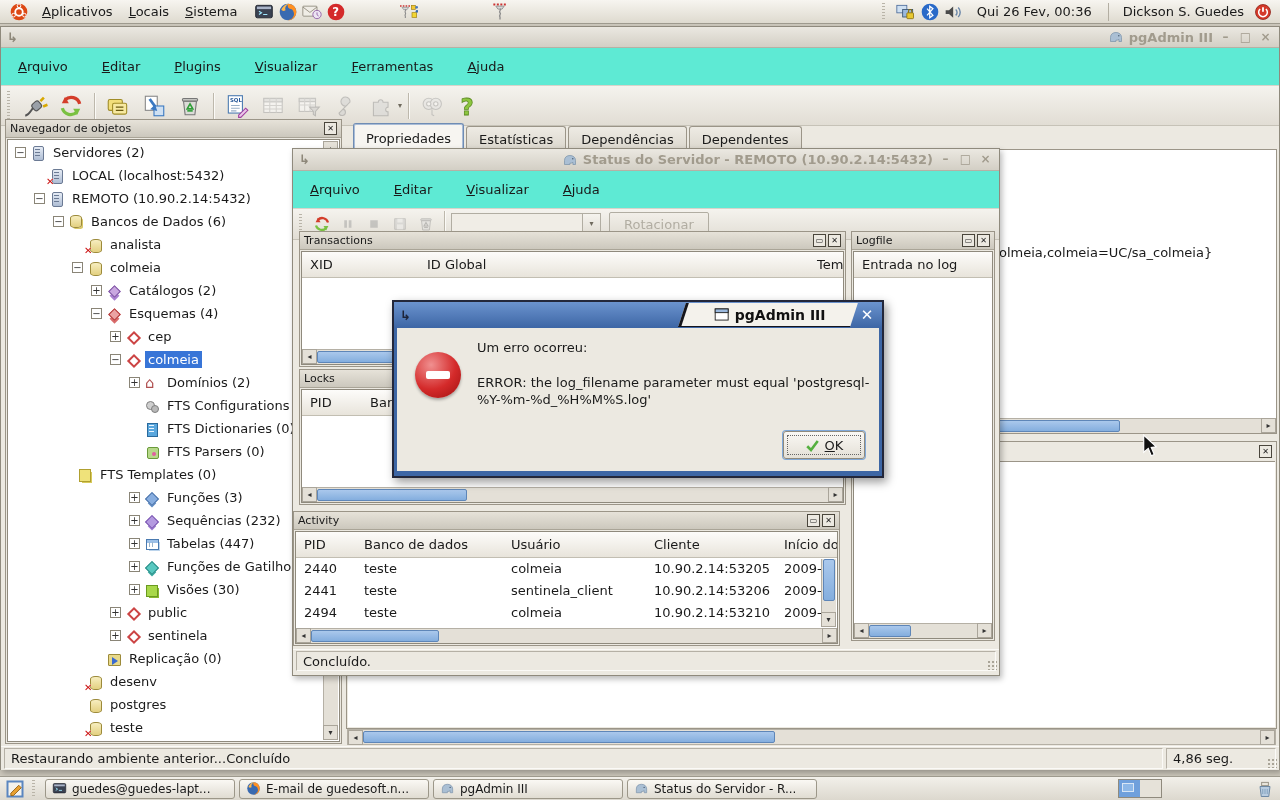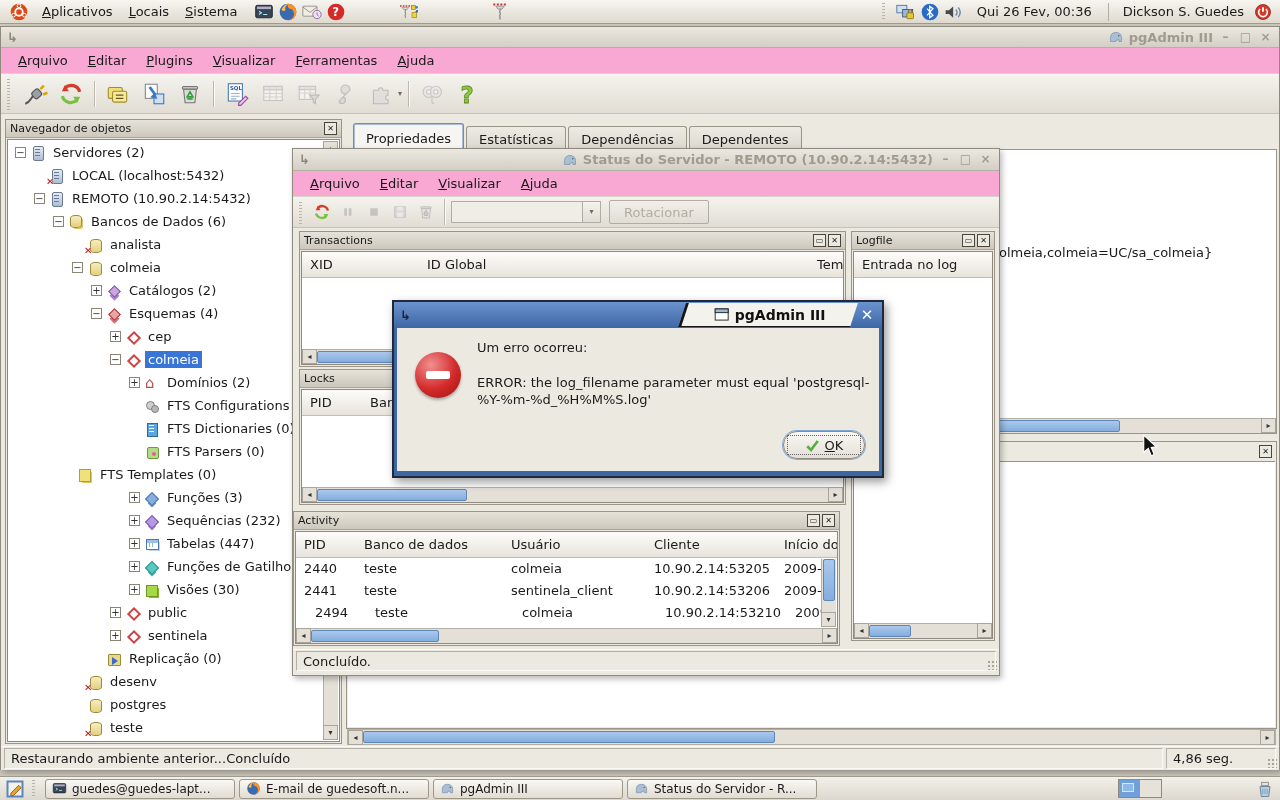--- a/index.html
+++ b/index.html
@@ -6,21 +6,21 @@
 html,body{width:1280px;height:800px;overflow:hidden}
 body{position:relative;background:#cfcabe;font-family:"DejaVu Sans","Liberation Sans",sans-serif;font-size:13px;color:#1a1a1a}
 svg{display:block}
 
 .window{position:absolute;background:#ece9e1;border:1px solid #8f8a7d;box-shadow:2px 3px 6px rgba(0,0,0,.28)}
 .titlebar{height:21px;background:linear-gradient(#ebe8e1,#d3cfc5);border-bottom:1px solid #b6b1a5;display:flex;align-items:center;padding:0 6px;gap:6px}
 .corner-ic{color:#8d8779;font-size:13px;line-height:13px;font-weight:bold}
 .title-cluster{margin-left:auto;display:flex;align-items:center;gap:5px}
 .title-inactive{color:#a19b8d;font-weight:bold;font-size:13px;white-space:nowrap}
 .winbtn{color:#a19b8d;font-weight:bold;font-size:12px;width:15px;text-align:center;line-height:15px;cursor:default}
-.menubar{height:26px;display:flex;align-items:center;gap:2px;padding:0 8px;background:#f9a8d4;border-bottom:1px solid #d8d4ca}
+.menubar{height:38px;display:flex;align-items:center;gap:16px;padding:0 8px;background:#5eead4;border-bottom:1px solid #d8d4ca}
 .mi{display:inline-block;padding:3px 9px}
 .mi::first-letter{text-decoration:underline}
 .toolbar{display:flex;align-items:center;gap:2px;background:linear-gradient(#f5f3ee,#e1ddd4);border-bottom:1px solid #c6c2b7;padding:0 4px}
 .grip{width:7px;align-self:stretch;margin:3px 2px;background:repeating-linear-gradient(0deg,#b9b4a8 0 1px,transparent 1px 3px);background-size:3px 100%;background-repeat:repeat-y}
 .tbtn{width:34px;height:34px;display:flex;align-items:center;justify-content:center;border-radius:3px}
 .tbtn svg{width:26px;height:26px}
 .tbtn.sm{width:24px;height:24px}.tbtn.sm svg{width:18px;height:18px}
 .tbtn.disabled{filter:grayscale(1) opacity(.45)}
 .tsep{width:1px;height:26px;background:#bdb8ac;margin:0 4px;box-shadow:1px 0 0 #fbfaf7}
 .dd-arrow{font-size:8px;color:#6f6a5e;margin-left:-2px}
@@ -75,21 +75,21 @@
 .tab.active{height:29px;margin-top:-3px;background:#f7f5f1;border-color:#6f8cb4;box-shadow:0 0 0 1px #a9bcd6 inset}
 
 #dialog{position:absolute;left:392px;top:300px;width:492px;height:178px;background:#3d66a5;border:2px solid #23273a;box-shadow:3px 4px 9px rgba(0,0,0,.4)}
 .dtitle{position:relative;height:26px;background:linear-gradient(#6b93ce,#3d66a5);display:flex;align-items:center;padding:0 6px}
 .dtab{position:absolute;right:28px;top:1px;height:24px;width:172px;background:#f4f2ec;border-left:3px solid #15151c;border-bottom:1px solid #15151c;transform:skewX(-18deg)}
 .dtab-inner{transform:skewX(18deg);height:100%;display:flex;align-items:center;justify-content:center;gap:6px;font-weight:bold;font-size:14px;color:#111}
 .dclose{position:absolute;right:5px;top:3px;width:20px;height:20px;color:#fff;font-size:15px;font-weight:bold;text-align:center;line-height:20px}
 .dbody{position:absolute;left:3px;right:3px;top:26px;bottom:5px;background:#ece9e1}
 .erricon{position:absolute;left:18px;top:24px;width:46px;height:46px;border-radius:50%;background:radial-gradient(circle at 35% 28%,#f09090,#d42a2a 55%,#9e1010);box-shadow:0 2px 3px rgba(0,0,0,.3)}
 .erricon::after{content:"";position:absolute;left:11px;top:19px;width:24px;height:8px;background:#fff;border-radius:2px}
-.okbtn{position:absolute;right:14px;bottom:12px;width:82px;height:28px;background:linear-gradient(#faf8f4,#e4e0d7);border:1px solid #8f8a7d;border-radius:14px;box-shadow:0 0 0 1px #7fa8d9;display:flex;align-items:center;justify-content:center;gap:5px}
+.okbtn{position:absolute;right:14px;bottom:12px;width:82px;height:28px;background:linear-gradient(#faf8f4,#e4e0d7);border:1px solid #8f8a7d;border-radius:3px;box-shadow:0 0 0 1px #7fa8d9;display:flex;align-items:center;justify-content:center;gap:5px}
 .okbtn .focusring{position:absolute;inset:3px;border:1px dotted #666}
 .oklabel{display:inline-block;font-size:13px}
 .oklabel::first-letter{text-decoration:underline}
 
 #toppanel{position:absolute;left:0;top:0;width:1280px;height:24px;background:linear-gradient(#f7f5f0,#dedacf);border-bottom:1px solid #9e9a8e;display:flex;align-items:center;padding:0 8px;gap:4px;z-index:40}
 #toppanel .mi{padding:2px 8px}
 .picon{width:22px;height:22px;display:flex;align-items:center;justify-content:center}
 .picon svg{width:20px;height:20px}
 .sep-v{width:1px;height:18px;background:#b3ae a2;background:#b3aea2;margin:0 4px}
 #taskbar{position:absolute;left:0;top:776px;width:1280px;height:24px;background:linear-gradient(#f2f0ea,#dcd8ce);border-top:1px solid #9e9a8e;display:flex;align-items:center;padding:0 4px;gap:4px;z-index:40}
@@ -576,21 +576,21 @@
             <span class="acell" style="left: 358px;">10.90.2.14:53205</span>
             <span class="acell" style="left: 488px;">2009-</span>
           </div>
           <div class="arow" style="top: 22px;">
             <span class="acell" style="left: 8px;">2441</span>
             <span class="acell" style="left: 68px;">teste</span>
             <span class="acell" style="left: 215px;">sentinela_client</span>
             <span class="acell" style="left: 358px;">10.90.2.14:53206</span>
             <span class="acell" style="left: 488px;">2009-</span>
           </div>
-          <div class="arow" style="top: 44px; margin-left: 11px;">
+          <div class="arow" style="top: 44px;">
             <span class="acell" style="left: 8px;">2494</span>
             <span class="acell" style="left: 68px;">teste</span>
             <span class="acell" style="left: 215px;">colmeia</span>
             <span class="acell" style="left: 358px;">10.90.2.14:53210</span>
             <span class="acell" style="left: 488px;">2009-</span>
           </div>
           <div class="arow" style="top: 66px;">
             <span class="acell" style="left: 8px;">2495</span>
             <span class="acell" style="left: 68px;">teste</span>
             <span class="acell" style="left: 215px;">sentinela_client</span>

